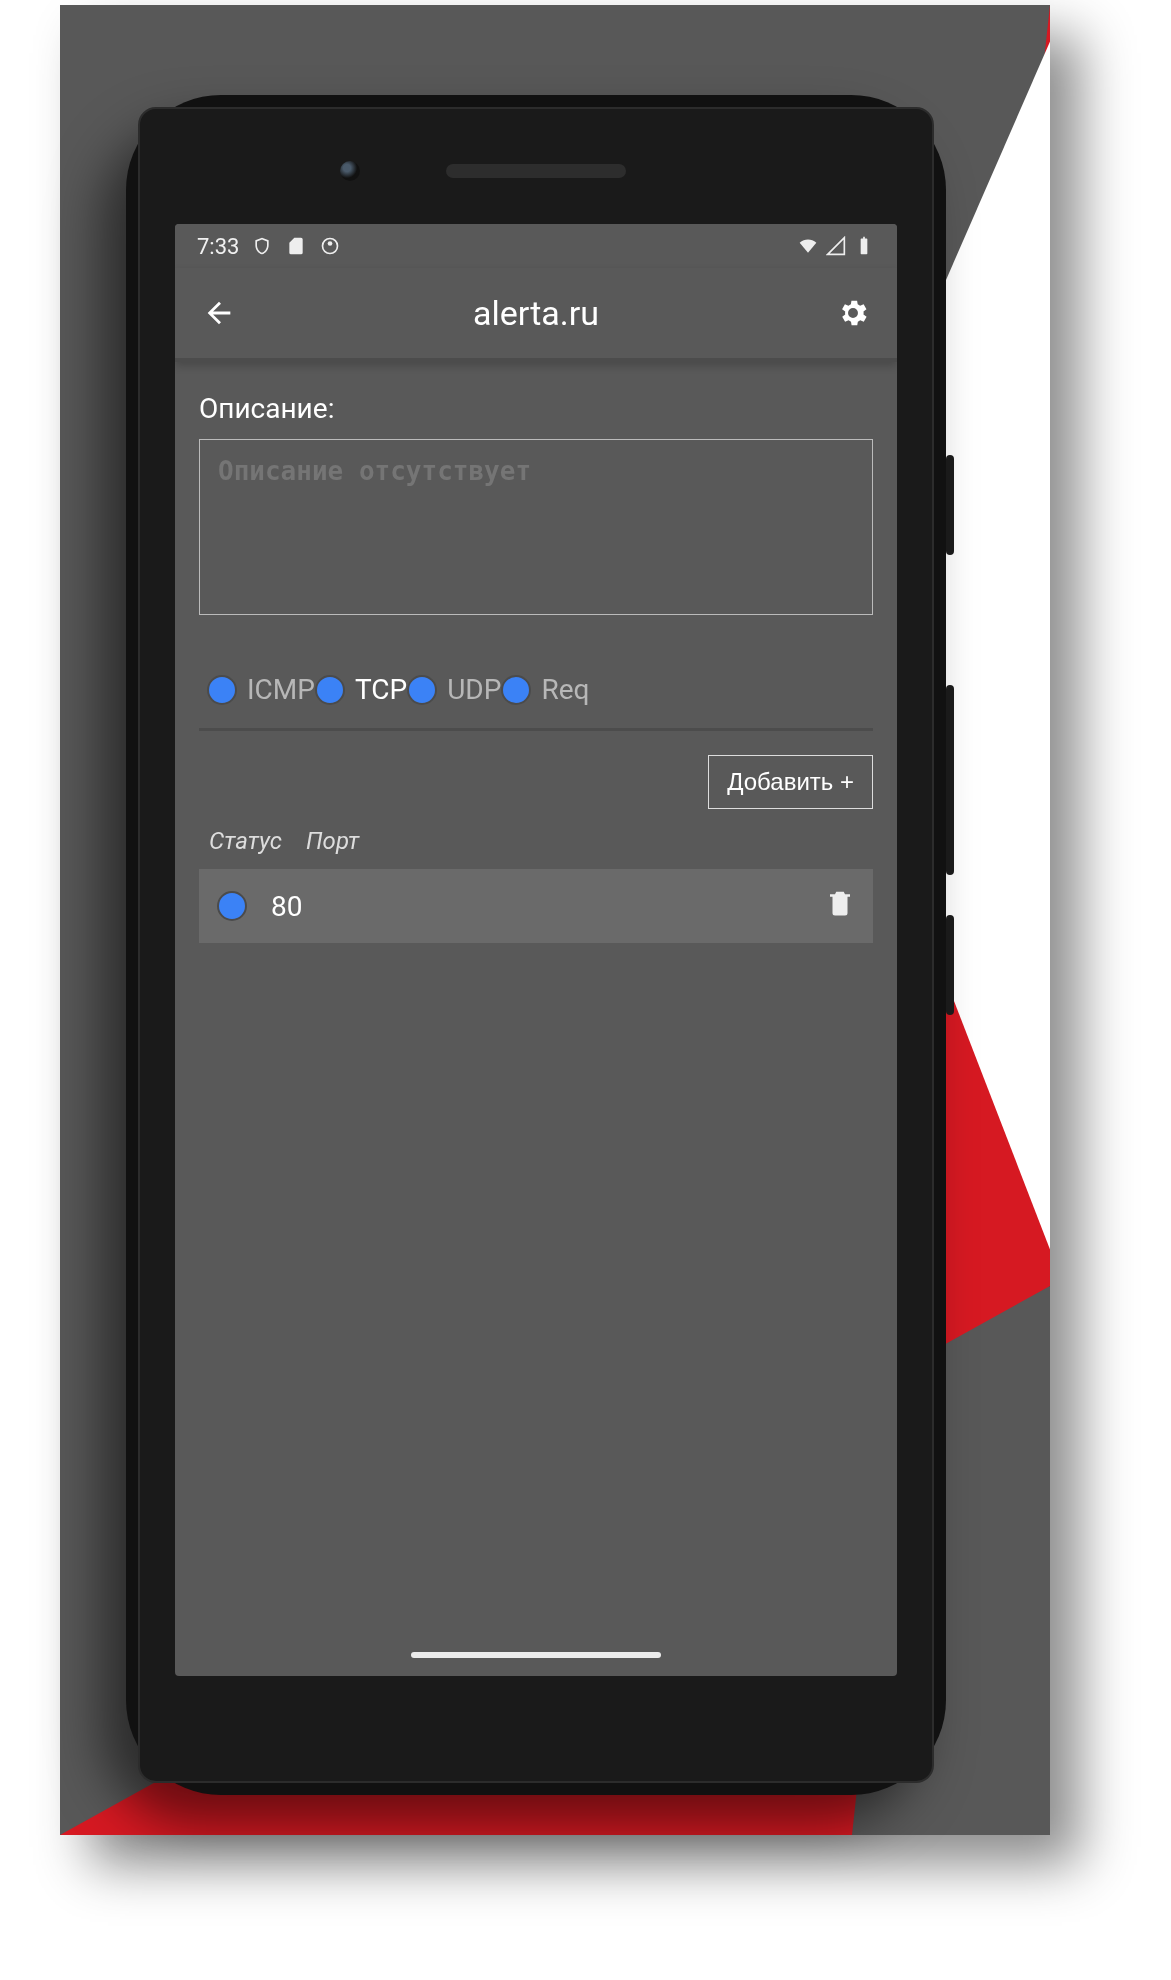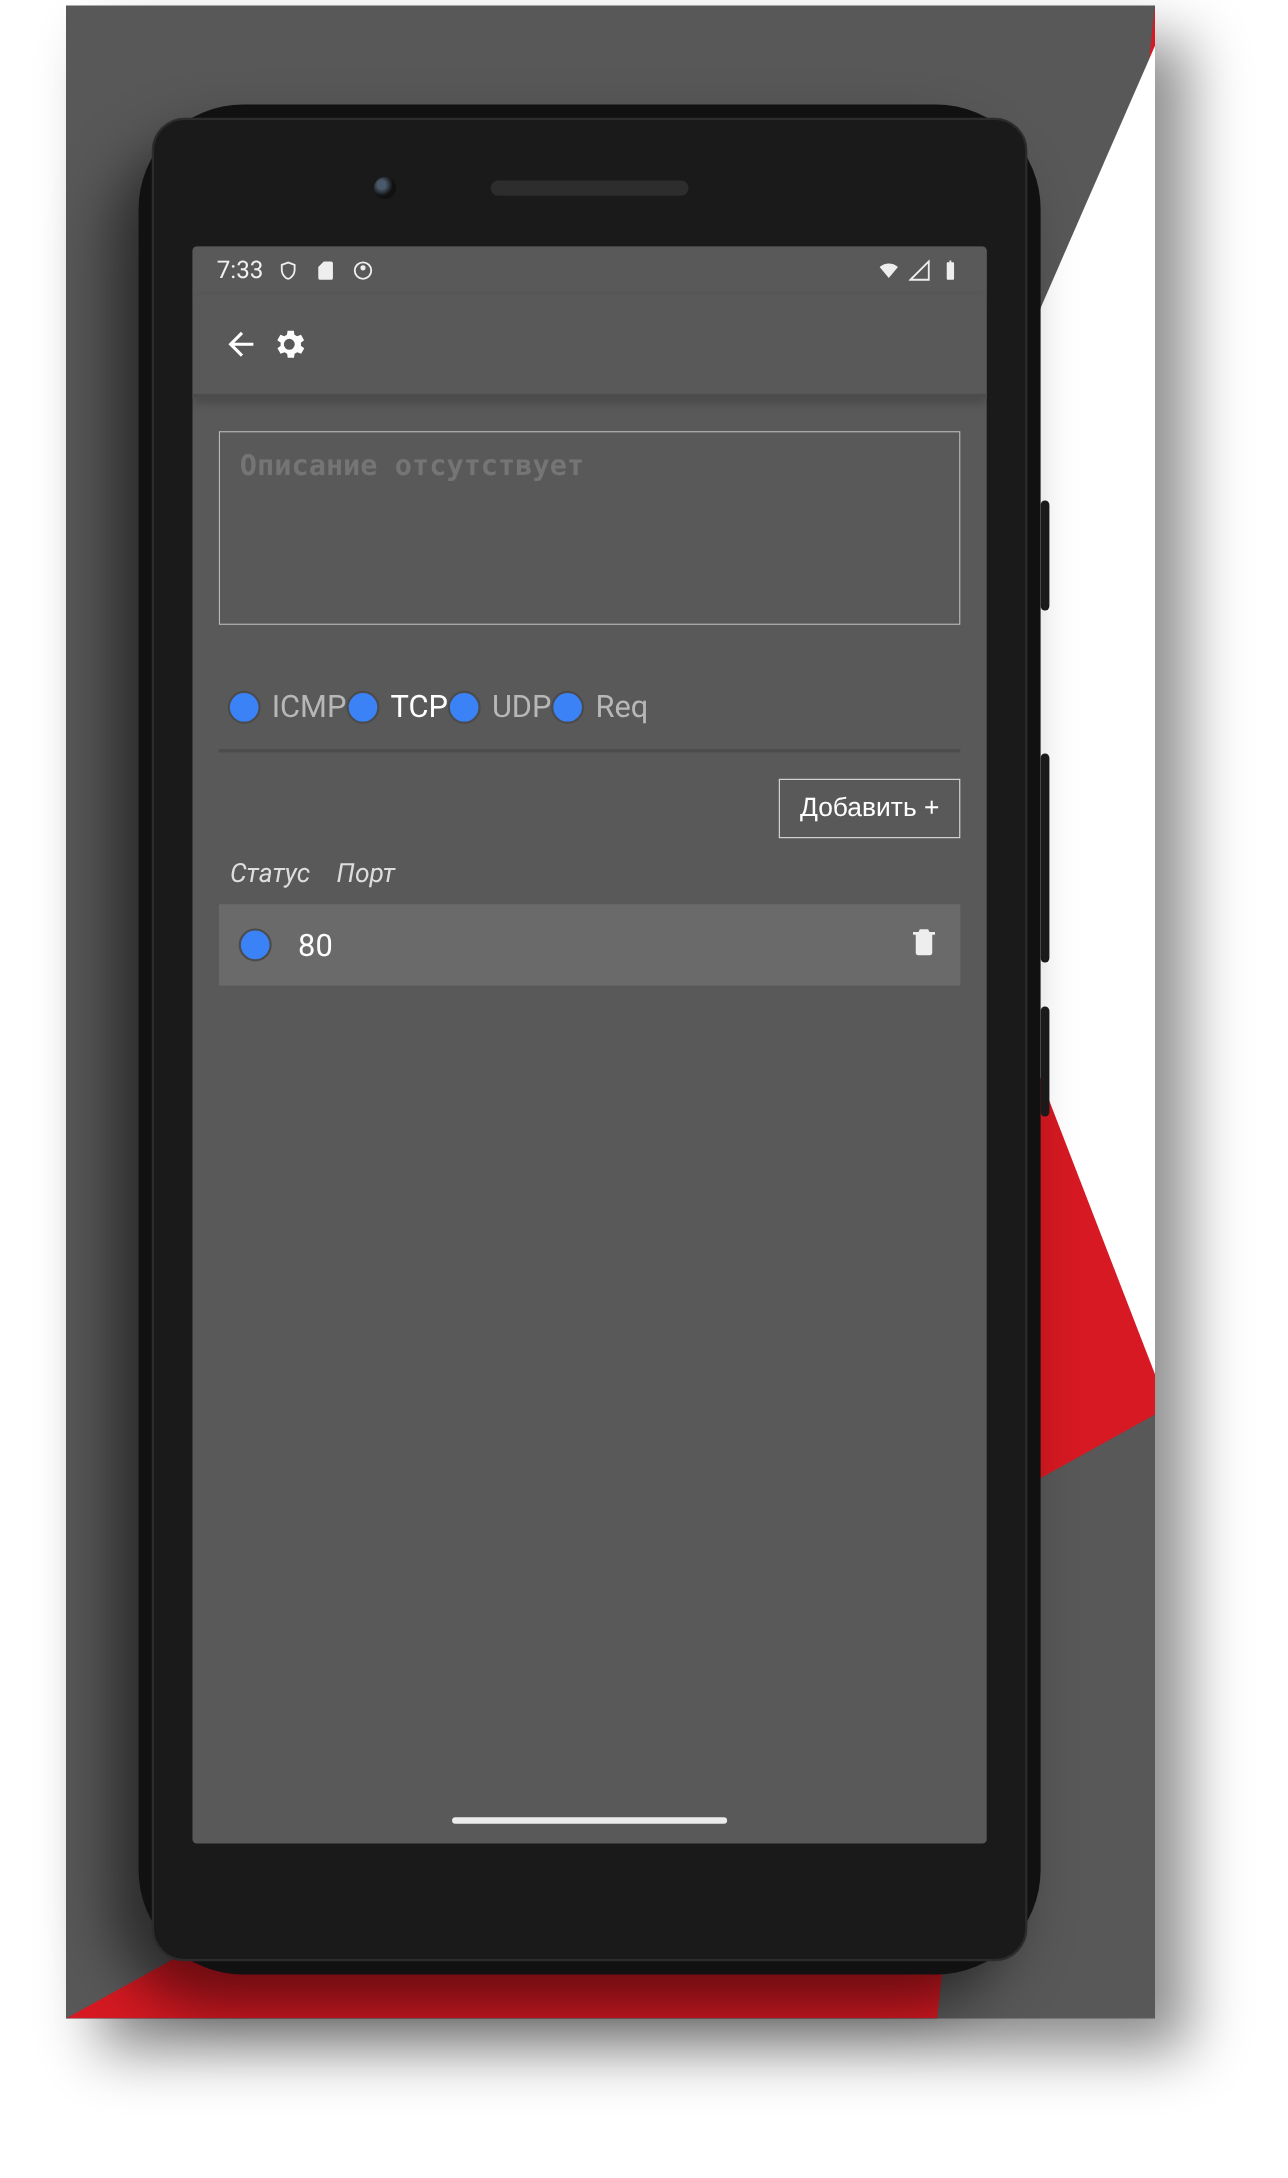--- a/index.html
+++ b/index.html
@@ -39,21 +39,21 @@
     position: absolute;
     top: 95px; left: 126px;
     width: 820px; height: 1700px;
     background: #111;
     border-radius: 95px;
     box-shadow: -25px 30px 50px rgba(0,0,0,.5);
   }
   .phone-bezel {
     position: absolute;
     inset: 12px;
-    border-radius: 30px;
+    border-radius: 18px;
     background: #1a1a1a;
     border: 2px solid #2c2c2c;
     padding-left: 44px;
   }
   .side-btn {
     position: absolute;
     right: -8px;
     width: 8px;
     background: #1a1a1a;
     border-radius: 4px;
@@ -231,28 +231,30 @@
             </span>
         </div>
       </div>
 
       <div class="app-bar">
         <div class="icon-btn">
           <svg viewBox="0 0 24 24">
               <path d="M20 11H7.8l5.6-5.6L12 4l-8 8 8 8 1.4-1.4L7.8 13H20v-2z"></path>
             </svg>
         </div>
+        <div class="title">alerta.ru</div>
         <div class="icon-btn">
           <svg viewBox="0 0 24 24">
               <path d="M19.4 13a7.5 7.5 0 0 0 .1-1 7.5 7.5 0 0 0-.1-1l2.1-1.6-2-3.5-2.5 1a7.3 7.3 0 0 0-1.7-1l-.4-2.6h-4l-.4 2.6a7.3 7.3 0 0 0-1.7 1l-2.5-1-2 3.5L6.5 11a7.5 7.5 0 0 0-.1 1 7.5 7.5 0 0 0 .1 1l-2.1 1.6 2 3.5 2.5-1a7.3 7.3 0 0 0 1.7 1l.4 2.6h4l.4-2.6a7.3 7.3 0 0 0 1.7-1l2.5 1 2-3.5L19.4 13zM12 15.5A3.5 3.5 0 1 1 15.5 12 3.5 3.5 0 0 1 12 15.5z"></path>
             </svg>
         </div>
       </div>
 
       <div class="content">
+        <div class="section-label">Описание:</div>
         <textarea class="desc-box" placeholder="Описание отсутствует" style=""></textarea>
 
         <div class="tabs">
           <div class="tab">
             <span class="dot"></span>
             <span class="lbl">ICMP</span>
           </div>
           <div class="tab active">
             <span class="dot"></span>
             <span class="lbl">TCP</span>

